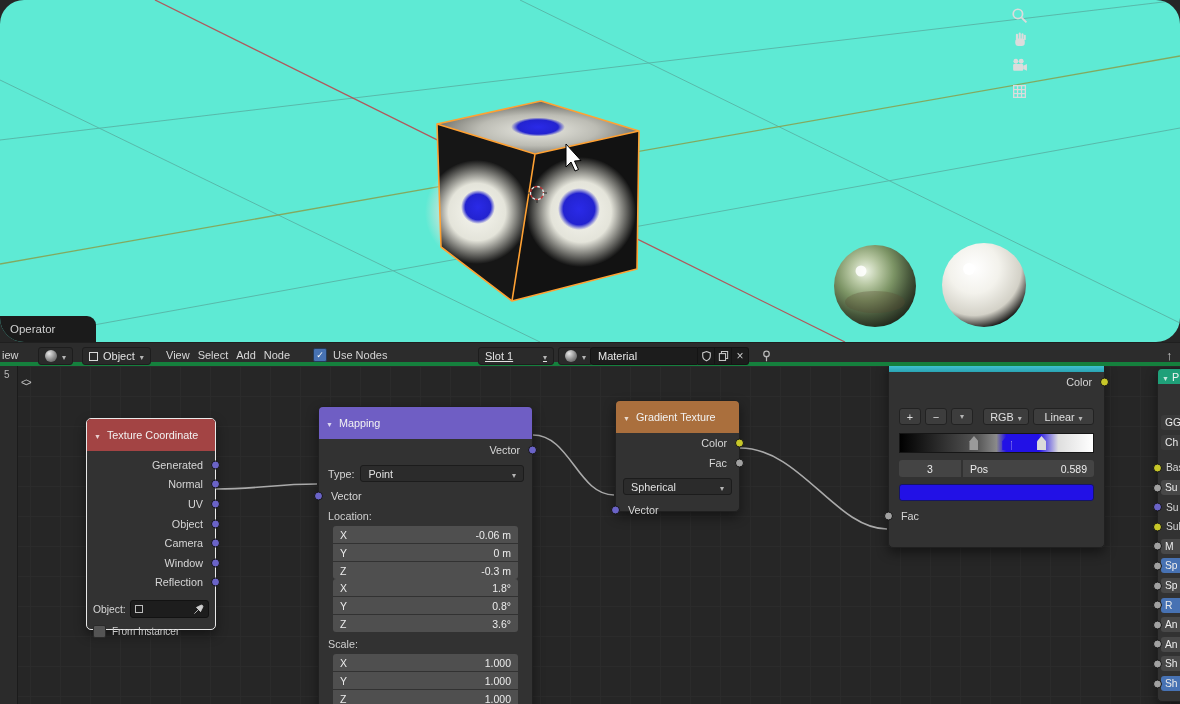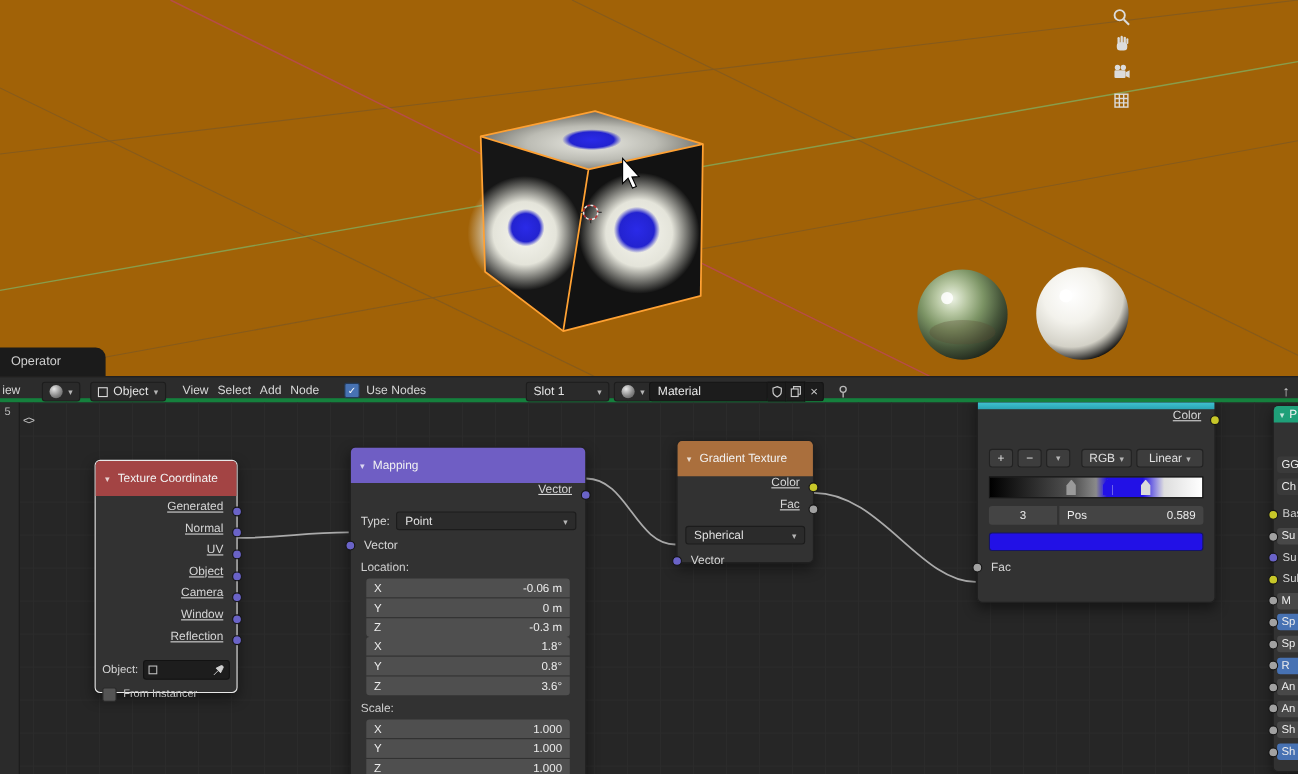--- a/index.html
+++ b/index.html
@@ -1,20 +1,20 @@
 <!DOCTYPE html>
 <html><head>
 <meta charset="utf-8">
 <style>
   html,body{margin:0;padding:0;background:#1e1e1e;}
   #app{position:relative;width:1180px;height:704px;overflow:hidden;
        font-family:"Liberation Sans",sans-serif;font-size:11px;color:#d4d4d4;
        background:#262626;user-select:none;}
   
-  #viewport{position:absolute;left:0;top:0;width:1180px;height:342px;background:#a16207;overflow:hidden;}
+  #viewport{position:absolute;left:0;top:0;width:1180px;height:342px;background:#5eead4;overflow:hidden;border-radius:24px;}
   #operator-tab{position:absolute;left:0;top:316px;width:86px;height:26px;background:#1b1b1b;
        border-radius:0 9px 0 0;display:flex;align-items:center;padding-left:10px;color:#cfcfcf;font-size:11.5px;}
   .nav-btn{position:absolute;left:1008px;width:22px;height:22px;display:flex;align-items:center;justify-content:center;}
   
   #shader-header{position:absolute;left:0;top:342px;width:1180px;height:24px;background:#2c2c2c;
        border-top:1px solid #1f1f1f;border-bottom:4px solid #15803d;box-sizing:border-box;}
   .hpos{position:absolute;top:0;height:22px;display:flex;align-items:center;}
   .menu-item{color:#d8d8d8;padding:0 4px;}
   .dd{background:#2a2a2a;border:1px solid #1d1d1d;border-radius:3px;height:18px;box-sizing:border-box;
       display:flex;align-items:center;gap:5px;padding:0 6px;color:#e2e2e2;}
@@ -37,21 +37,21 @@
   #node-editor{position:absolute;left:0;top:366px;width:1180px;height:338px;overflow:hidden;background:#262626;
       background-image:linear-gradient(#2b2b2b 1px,transparent 1px),linear-gradient(90deg,#2b2b2b 1px,transparent 1px);
       background-size:30px 30px;}
   #left-strip{position:absolute;left:0;top:0;width:17px;height:100%;background:#2b2b2b;border-right:1px solid #1b1b1b;}
   #wires{position:absolute;left:0;top:0;z-index:1;}
   .node{position:absolute;z-index:2;background:rgba(51,51,51,.97);border:1px solid #202020;border-radius:5px;
       box-shadow:0 5px 12px rgba(0,0,0,.45);font-size:10.8px;color:#d6d6d6;box-sizing:border-box;}
   .node.active{border-color:#e8e8e8;}
   .node-header{height:32px;border-radius:4px 4px 0 0;display:flex;align-items:center;gap:6px;padding:0 7px;
       color:#f2f2f2;font-size:10.8px;}
-  .out-row{position:relative;height:19.6px;display:flex;align-items:flex-start;justify-content:flex-end;padding-right:12px;text-decoration:underline;}
+  .out-row{position:relative;height:19.6px;display:flex;align-items:center;justify-content:flex-end;padding-right:12px;}
   .in-row{position:relative;height:20px;display:flex;align-items:center;padding-left:12px;}
   .sock{position:absolute;width:9px;height:9px;border-radius:50%;border:1px solid #151515;top:50%;
       transform:translateY(-50%);box-sizing:border-box;}
   .sock.r{right:-5px;} .sock.l{left:-5px;}
   .sock.vec{background:#6a63c7;} .sock.col{background:#c7c729;} .sock.val{background:#a1a1a1;}
   .nlabel{height:20px;display:flex;align-items:center;padding-left:9px;color:#cfcfcf;}
   .vgroup{margin:0 14px;}
   .slider{height:17px;margin-bottom:1px;background:#4f4f4f;display:flex;align-items:center;
       justify-content:space-between;padding:0 7px;font-size:10.5px;color:#ececec;}
   .vgroup .slider:first-child{border-radius:3px 3px 0 0;}
@@ -221,21 +221,21 @@
       <span class="menu-item">View</span>
       <span class="menu-item">Select</span>
       <span class="menu-item">Add</span>
       <span class="menu-item">Node</span>
     </div>
     <div class="hpos" style="left:313px;top:1px;gap:6px;">
       <span class="checkbox"></span>
       <span>Use Nodes</span>
     </div>
     <div class="hpos" style="left:478px;top:2px;">
-      <div class="dd" style="width:76px;justify-content:space-between;">
+      <div class="dd" style="width:76px;justify-content:space-between;text-decoration:underline;">
         <span>Slot 1</span>
         <span class="caret"></span>
       </div>
     </div>
     <div class="hpos" style="left:558px;top:2px;">
       <div class="dd">
         <span class="ball-icon"></span>
         <span class="caret"></span>
       </div>
     </div>

